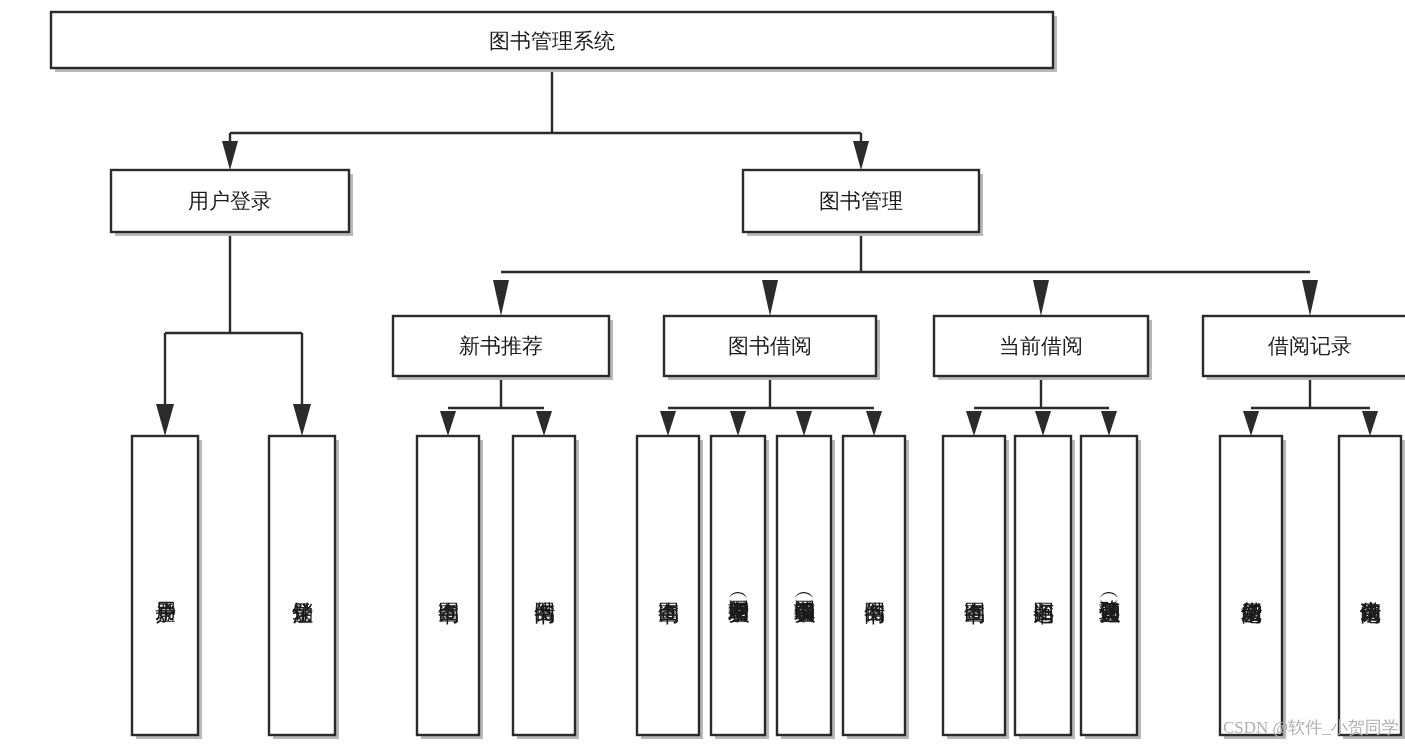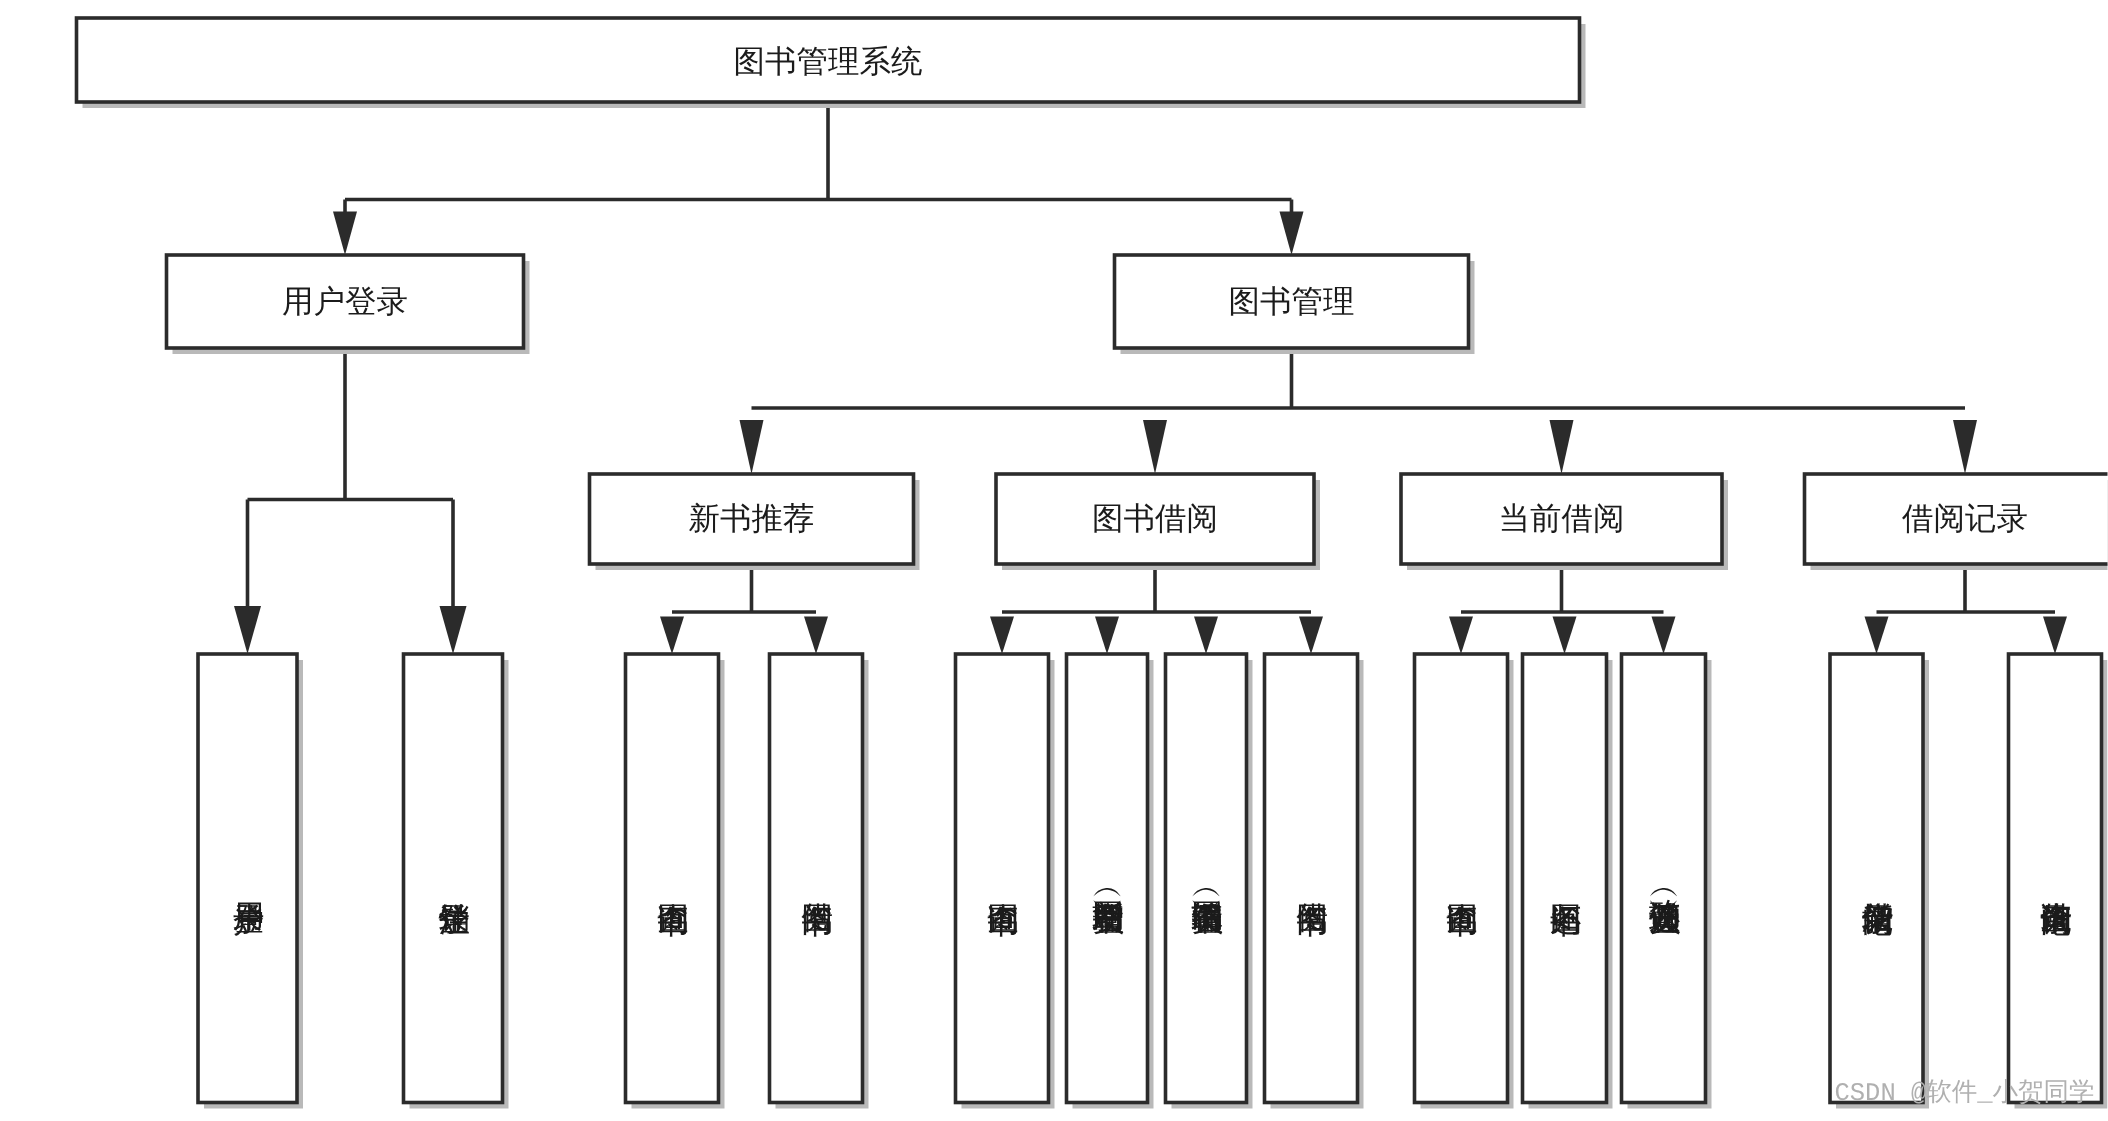--- a/index.html
+++ b/index.html
@@ -64,21 +64,21 @@
     text-orientation: upright;
     display: flex;
     align-items: center;
     justify-content: center;
     white-space: nowrap;
     letter-spacing: 0.5px;
     pointer-events: none;
   }
   .watermark {
     position: absolute;
-    font-family: Liberation Mono, monospace;
+    font-family: Liberation Serif, serif;
     font-size: 17px;
     color: #b0b0b0;
     white-space: nowrap;
   }
 </style>
 </head>
 <body>
 
 <div id="diagram-root">
 

